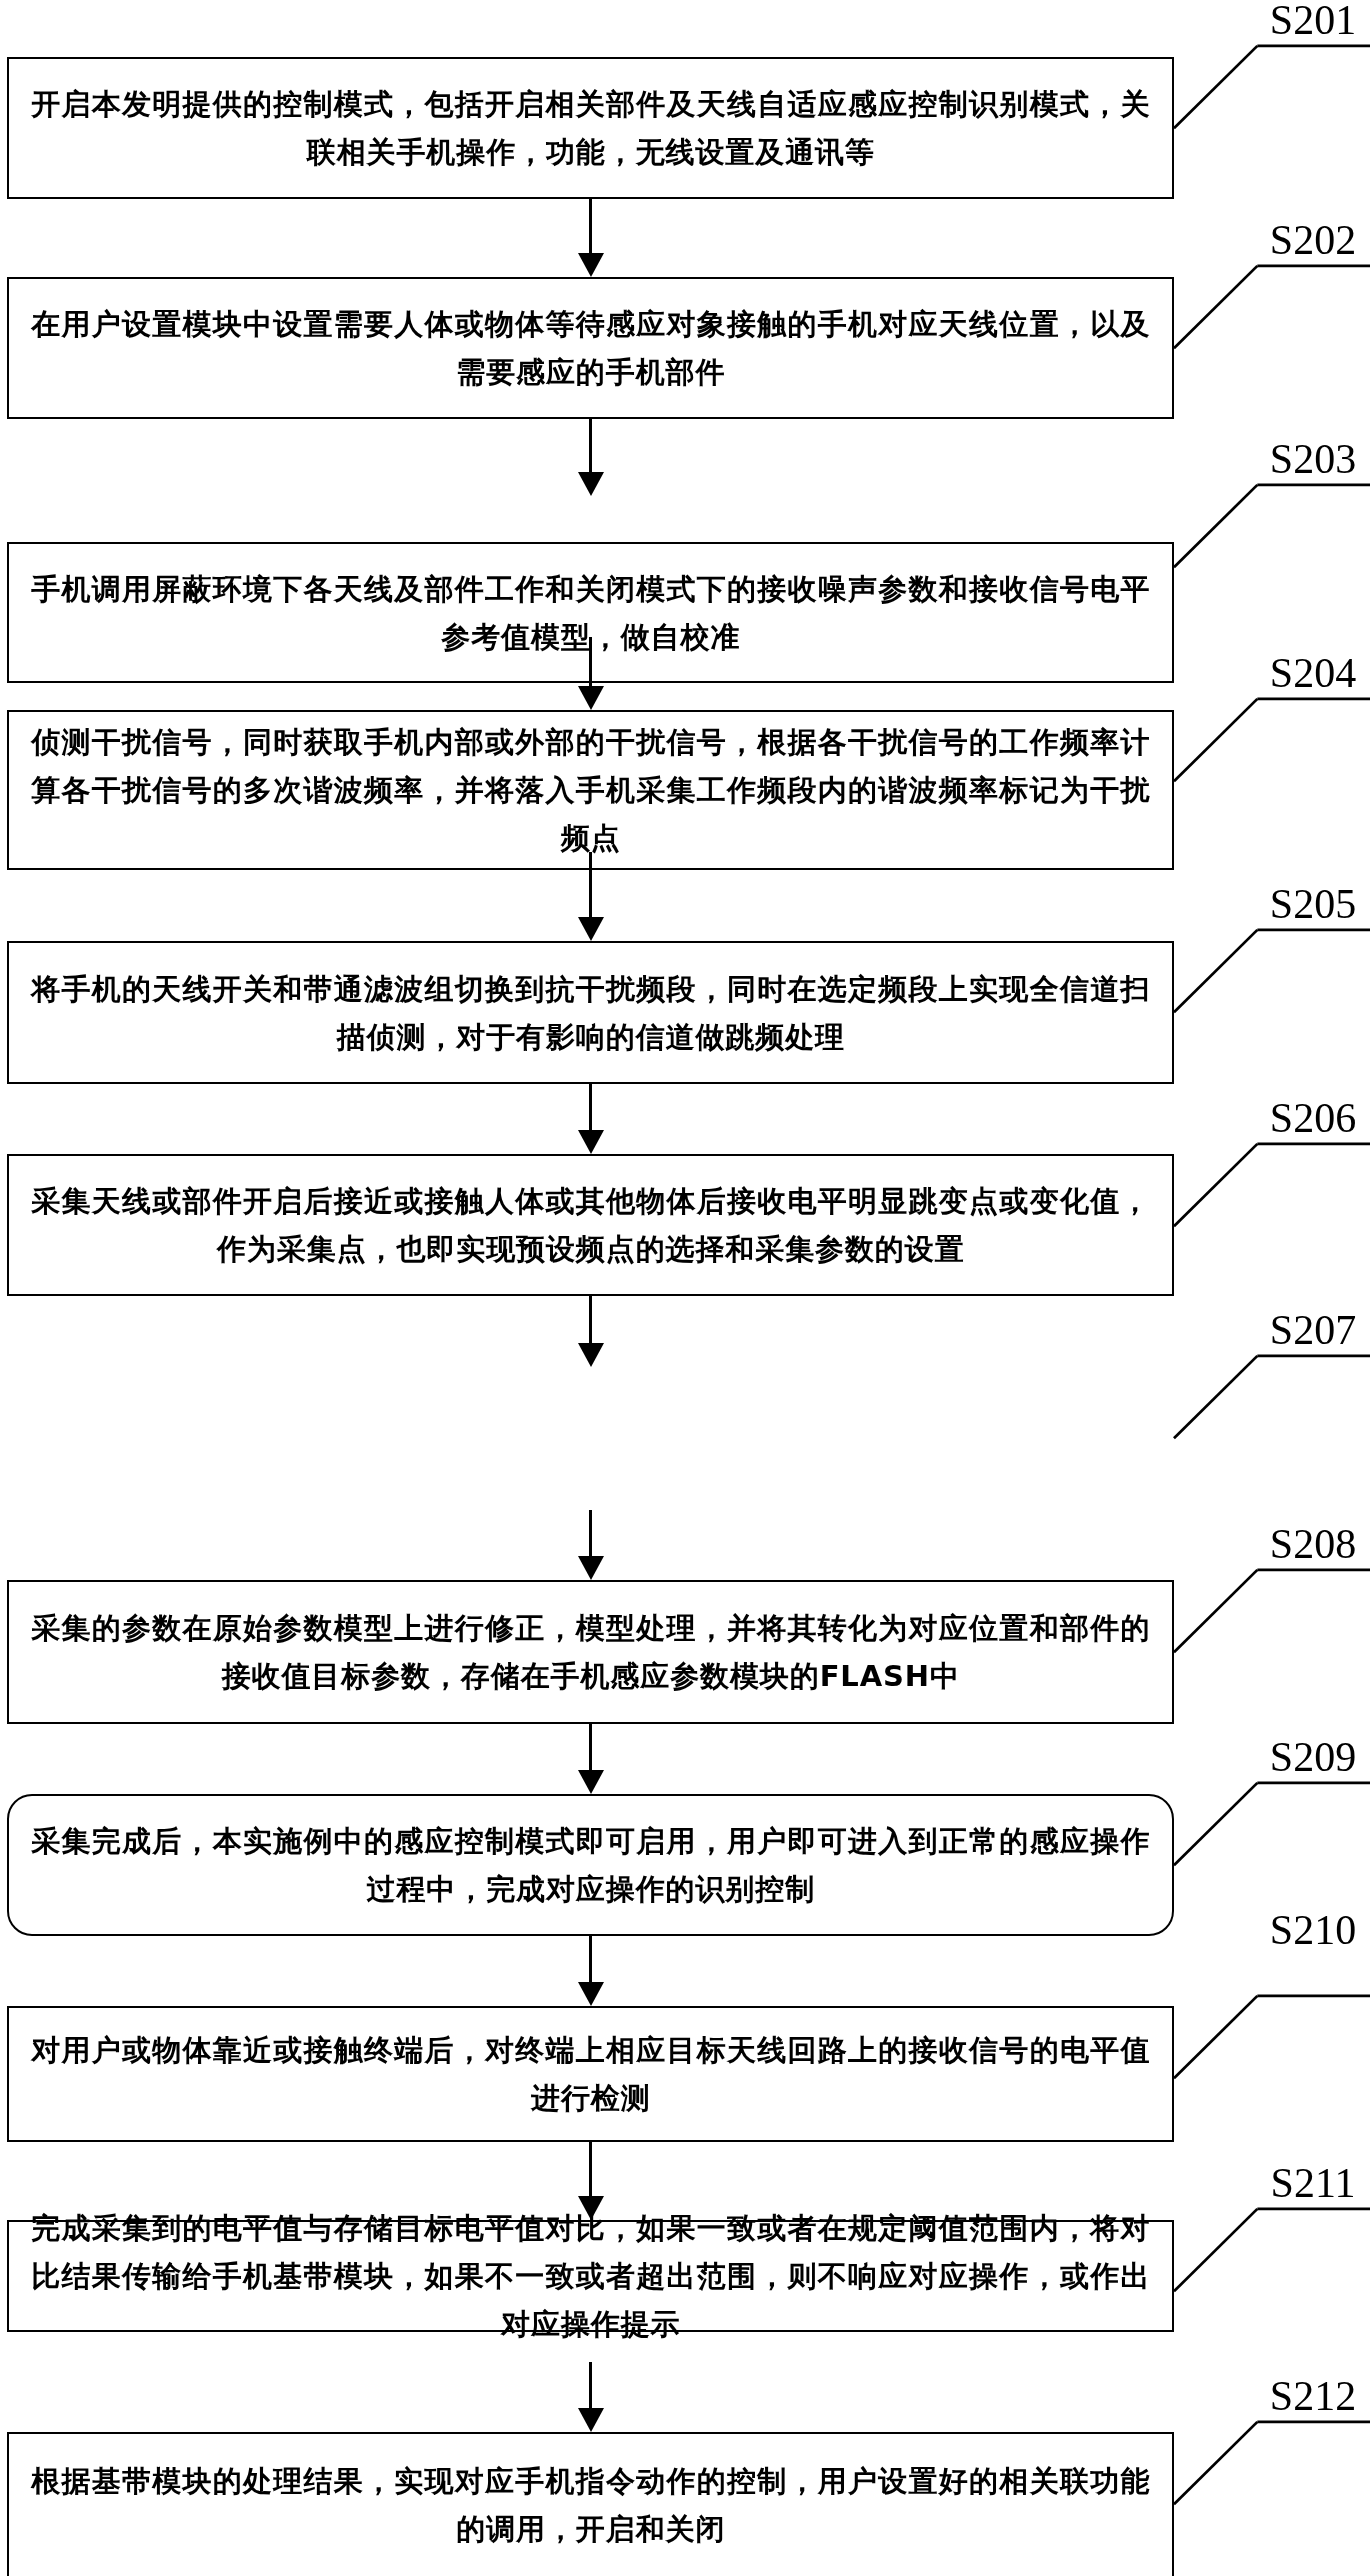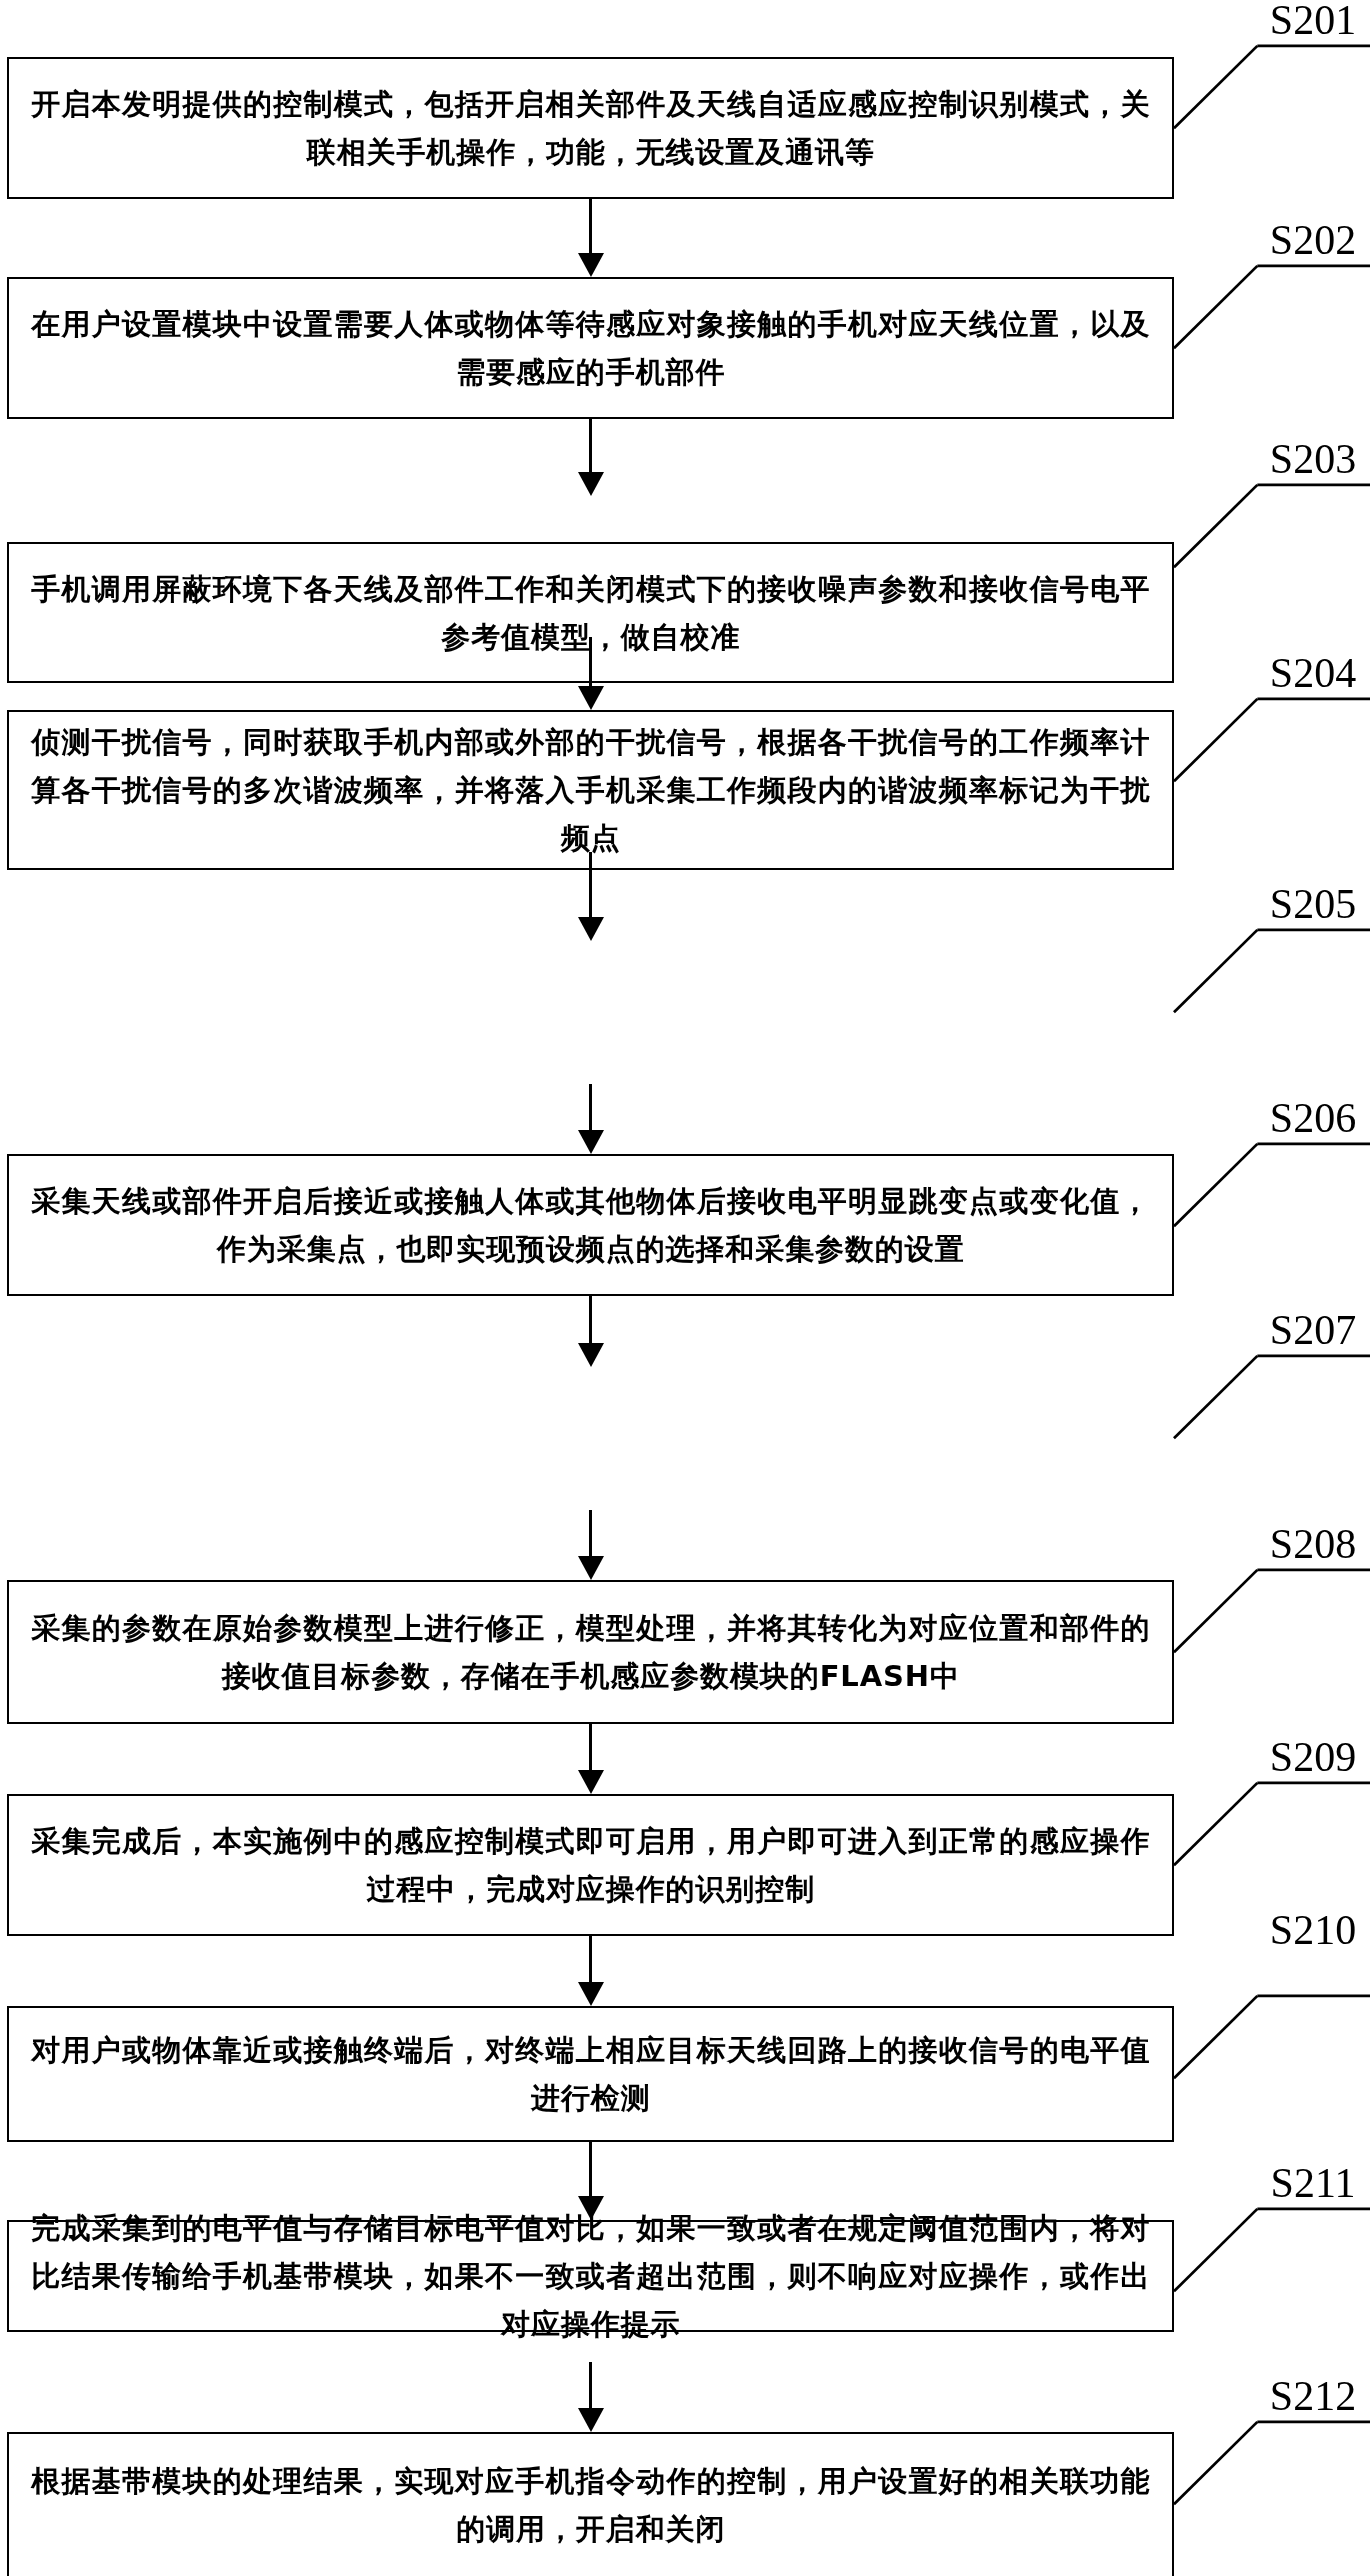--- a/index.html
+++ b/index.html
@@ -106,20 +106,23 @@
     <div class="step-box" style="top: 710px; height: 160px;">
       <div class="step-text">侦测干扰信号，同时获取手机内部或外部的干扰信号，根据各干扰信号的工作频率计算各干扰信号的多次谐波频率，并将落入手机采集工作频段内的谐波频率标记为干扰频点</div>
     </div>
     <div class="step-label" style="top: 651px;">S204</div>
     <svg class="leader-svg" viewBox="0 0 226 100" style="top: 695px;">
       <line x1="103" y1="4" x2="226" y2="4"></line>
       <line x1="103" y1="4" x2="12" y2="94"></line>
     </svg>
     <div class="flow-arrow-stem" style="top: 852px; height: 69px;"></div>
     <div class="flow-arrow-head" style="top: 917px;"></div>
+    <div class="step-box" style="top: 941px; height: 143px;">
+      <div class="step-text">将手机的天线开关和带通滤波组切换到抗干扰频段，同时在选定频段上实现全信道扫描侦测，对于有影响的信道做跳频处理</div>
+    </div>
     <div class="step-label" style="top: 882px;">S205</div>
     <svg class="leader-svg" viewBox="0 0 226 100" style="top: 926px;">
       <line x1="103" y1="4" x2="226" y2="4"></line>
       <line x1="103" y1="4" x2="12" y2="94"></line>
     </svg>
     <div class="flow-arrow-stem" style="top: 1084px; height: 50px;"></div>
     <div class="flow-arrow-head" style="top: 1130px;"></div>
     <div class="step-box" style="top: 1154px; height: 142px;">
       <div class="step-text">采集天线或部件开启后接近或接触人体或其他物体后接收电平明显跳变点或变化值，作为采集点，也即实现预设频点的选择和采集参数的设置</div>
     </div>
@@ -140,21 +143,21 @@
     <div class="step-box" style="top: 1580px; height: 144px;">
       <div class="step-text">采集的参数在原始参数模型上进行修正，模型处理，并将其转化为对应位置和部件的接收值目标参数，存储在手机感应参数模块的FLASH中</div>
     </div>
     <div class="step-label" style="top: 1522px;">S208</div>
     <svg class="leader-svg" viewBox="0 0 226 100" style="top: 1566px;">
       <line x1="103" y1="4" x2="226" y2="4"></line>
       <line x1="103" y1="4" x2="12" y2="94"></line>
     </svg>
     <div class="flow-arrow-stem" style="top: 1724px; height: 49px;"></div>
     <div class="flow-arrow-head" style="top: 1770px;"></div>
-    <div class="step-box" style="top: 1794px; height: 142px;">
+    <div class="step-box" style="top: 1794px; height: 142px; border-radius: 25px;">
       <div class="step-text">采集完成后，本实施例中的感应控制模式即可启用，用户即可进入到正常的感应操作过程中，完成对应操作的识别控制</div>
     </div>
     <div class="step-label" style="top: 1735px;">S209</div>
     <svg class="leader-svg" viewBox="0 0 226 100" style="top: 1779px;">
       <line x1="103" y1="4" x2="226" y2="4"></line>
       <line x1="103" y1="4" x2="12" y2="94"></line>
     </svg>
     <div class="flow-arrow-stem" style="top: 1936px; height: 50px;"></div>
     <div class="flow-arrow-head" style="top: 1982px;"></div>
     <div class="step-box" style="top: 2006px; height: 136px;">

